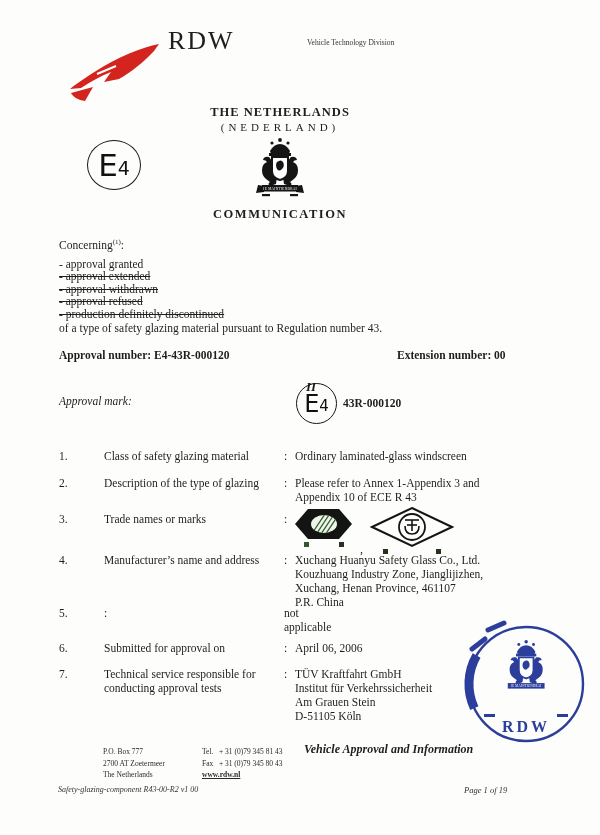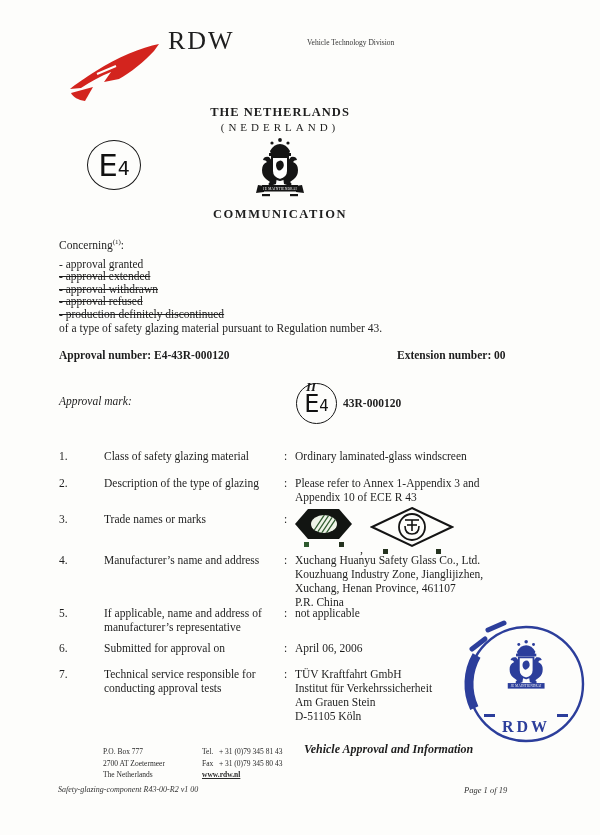--- a/index.html
+++ b/index.html
@@ -196,22 +196,20 @@
     <div>4.</div>
     <div>Manufacturer’s name and address</div>
     <div>:</div>
     <div class="ml">Xuchang Huanyu Safety Glass Co., Ltd.
 Kouzhuang Industry Zone, Jianglijizhen,
 Xuchang, Henan Province, 461107
 P.R. China</div>
   </div>
   <div class="row r5">
     <div>5.</div>
-    <div class="ml">If applicable, name and address of
-manufacturer’s representative</div>
     <div>:</div>
     <div class="ml">not applicable</div>
   </div>
   <div class="row r6">
     <div>6.</div>
     <div>Submitted for approval on</div>
     <div>:</div>
     <div class="ml">April 06, 2006</div>
   </div>
   <div class="row r7">

